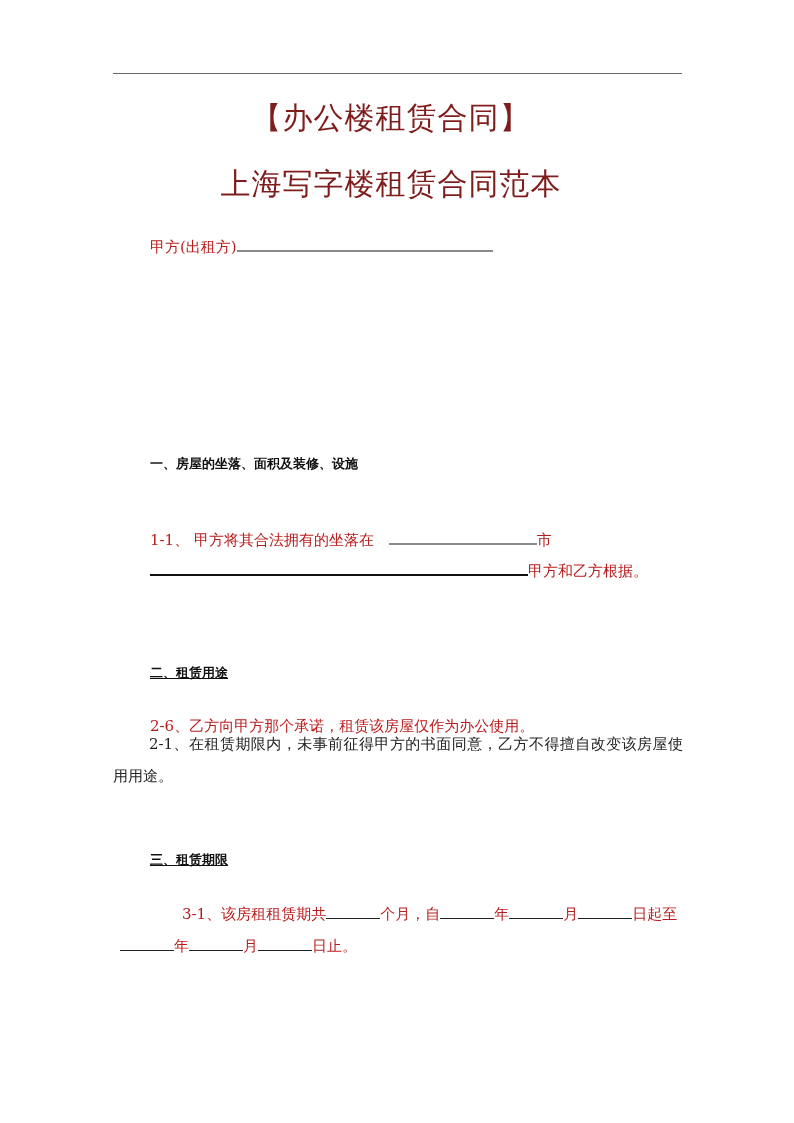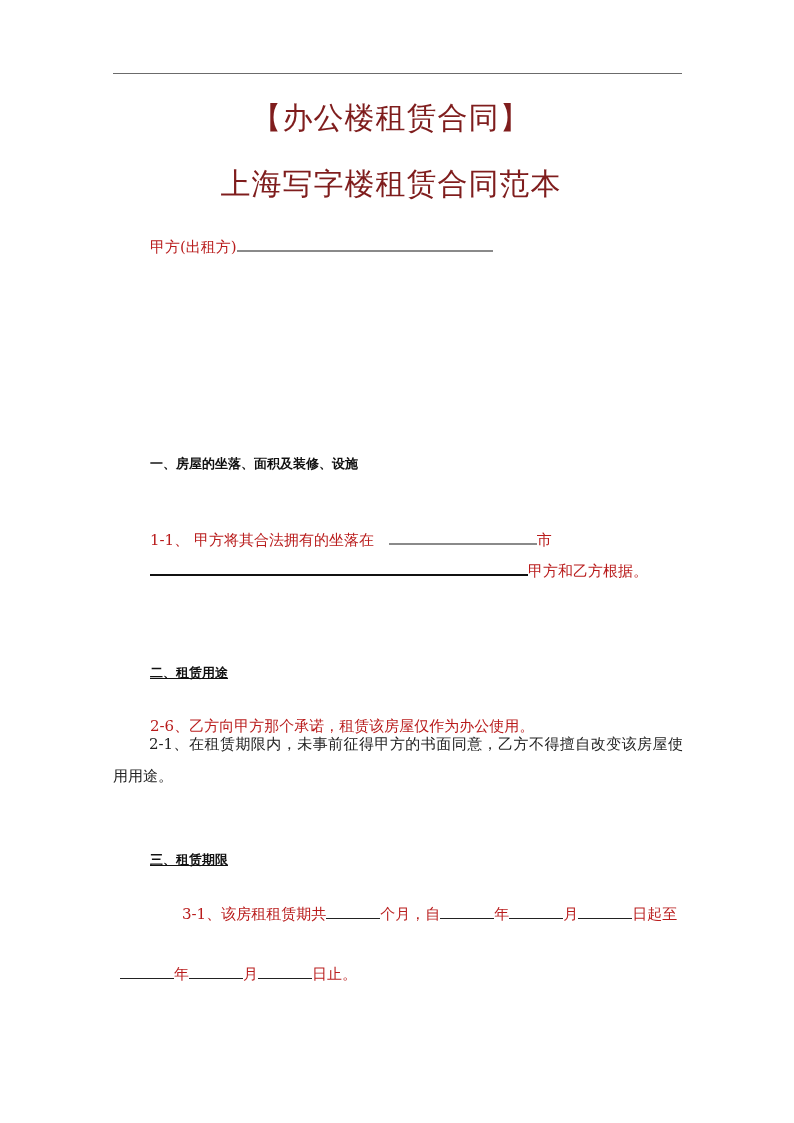--- a/index.html
+++ b/index.html
@@ -110,17 +110,17 @@
   <div class="line" style="left:150px; top:716px;">2-6、乙方向甲方那个承诺，租赁该房屋仅作为办公使用。</div>
 
   <div class="para" style="top:728px;">2-1、在租赁期限内，未事前征得甲方的书面同意，乙方不得擅自改变该房屋使用用途。</div>
 
   <div class="heading" style="top:850px;text-decoration:underline;">三、租赁期限</div>
 
   <div class="line" style="left:150px; top:904px;margin-left:32px;">
     <span>3-1、</span><span>该房租租赁期共</span><span class="blank" style="width:54px;"></span><span>个月，自</span><span class="blank" style="width:54px;"></span><span>年</span><span class="blank" style="width:54px;"></span><span>月</span><span class="blank" style="width:54px;"></span><span>日起至</span>
   </div>
 
-  <div class="line" style="left:120px; top:936px;margin-top:28px;">
+  <div class="line" style="left:120px; top:936px;">
     <span class="blank" style="width:54px;"></span><span>年</span><span class="blank" style="width:54px;"></span><span>月</span><span class="blank" style="width:54px;"></span><span>日止。</span>
   </div>
 
 </div>
 
 </body></html>

